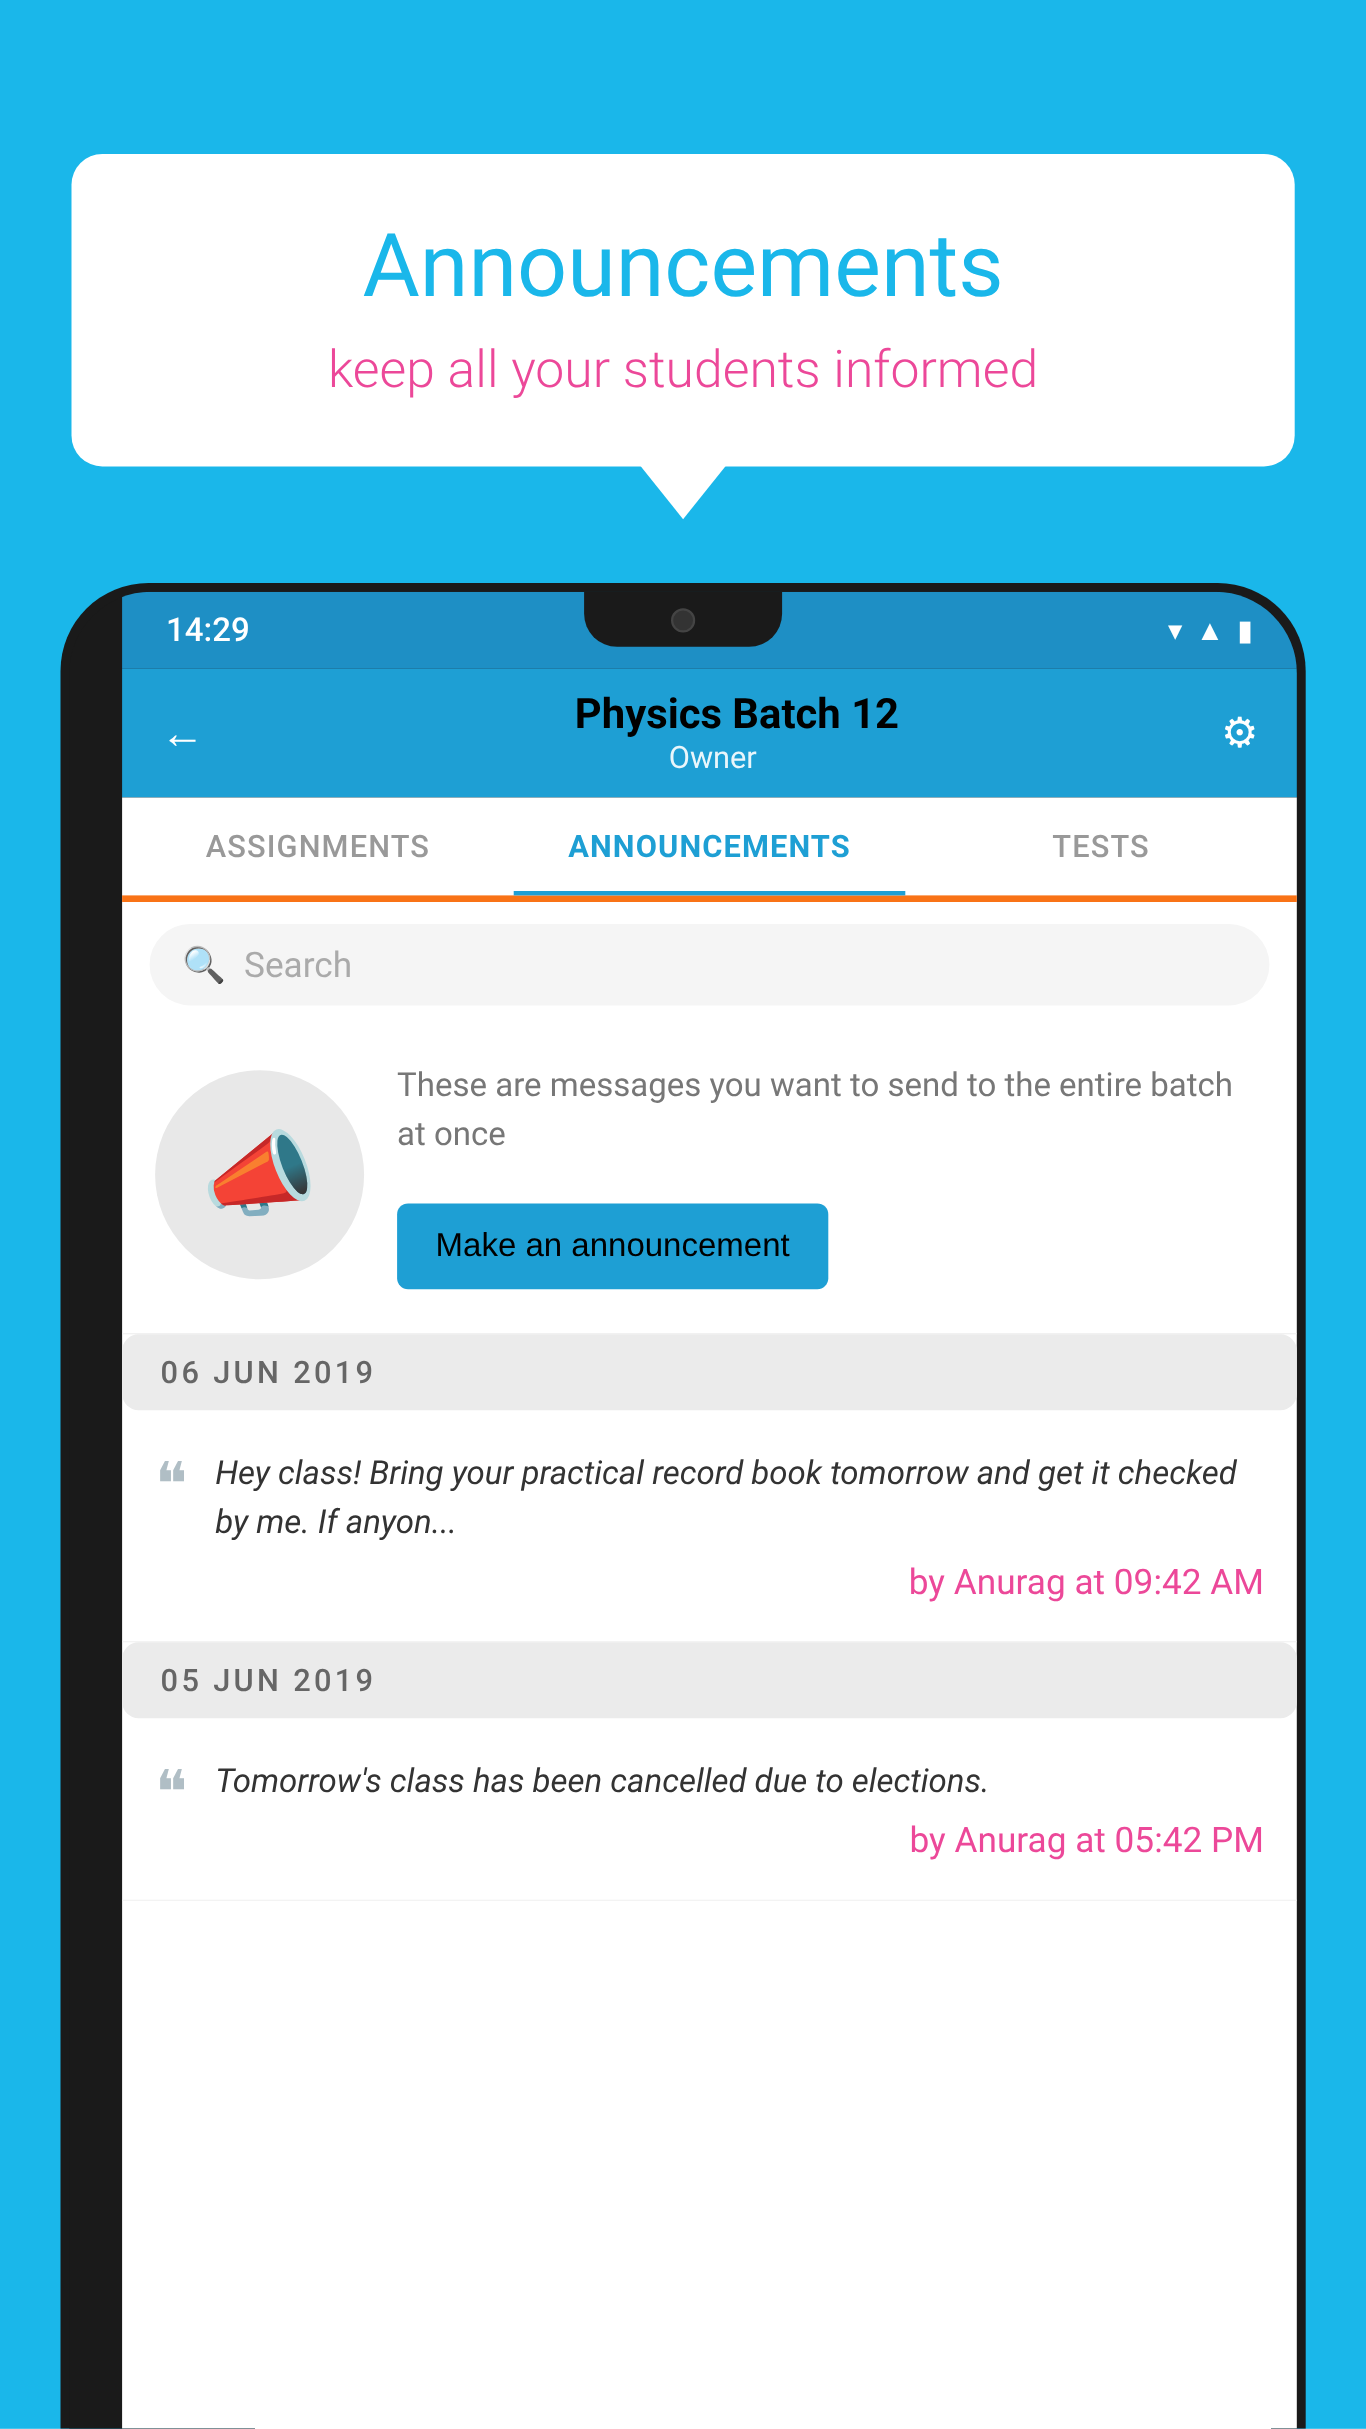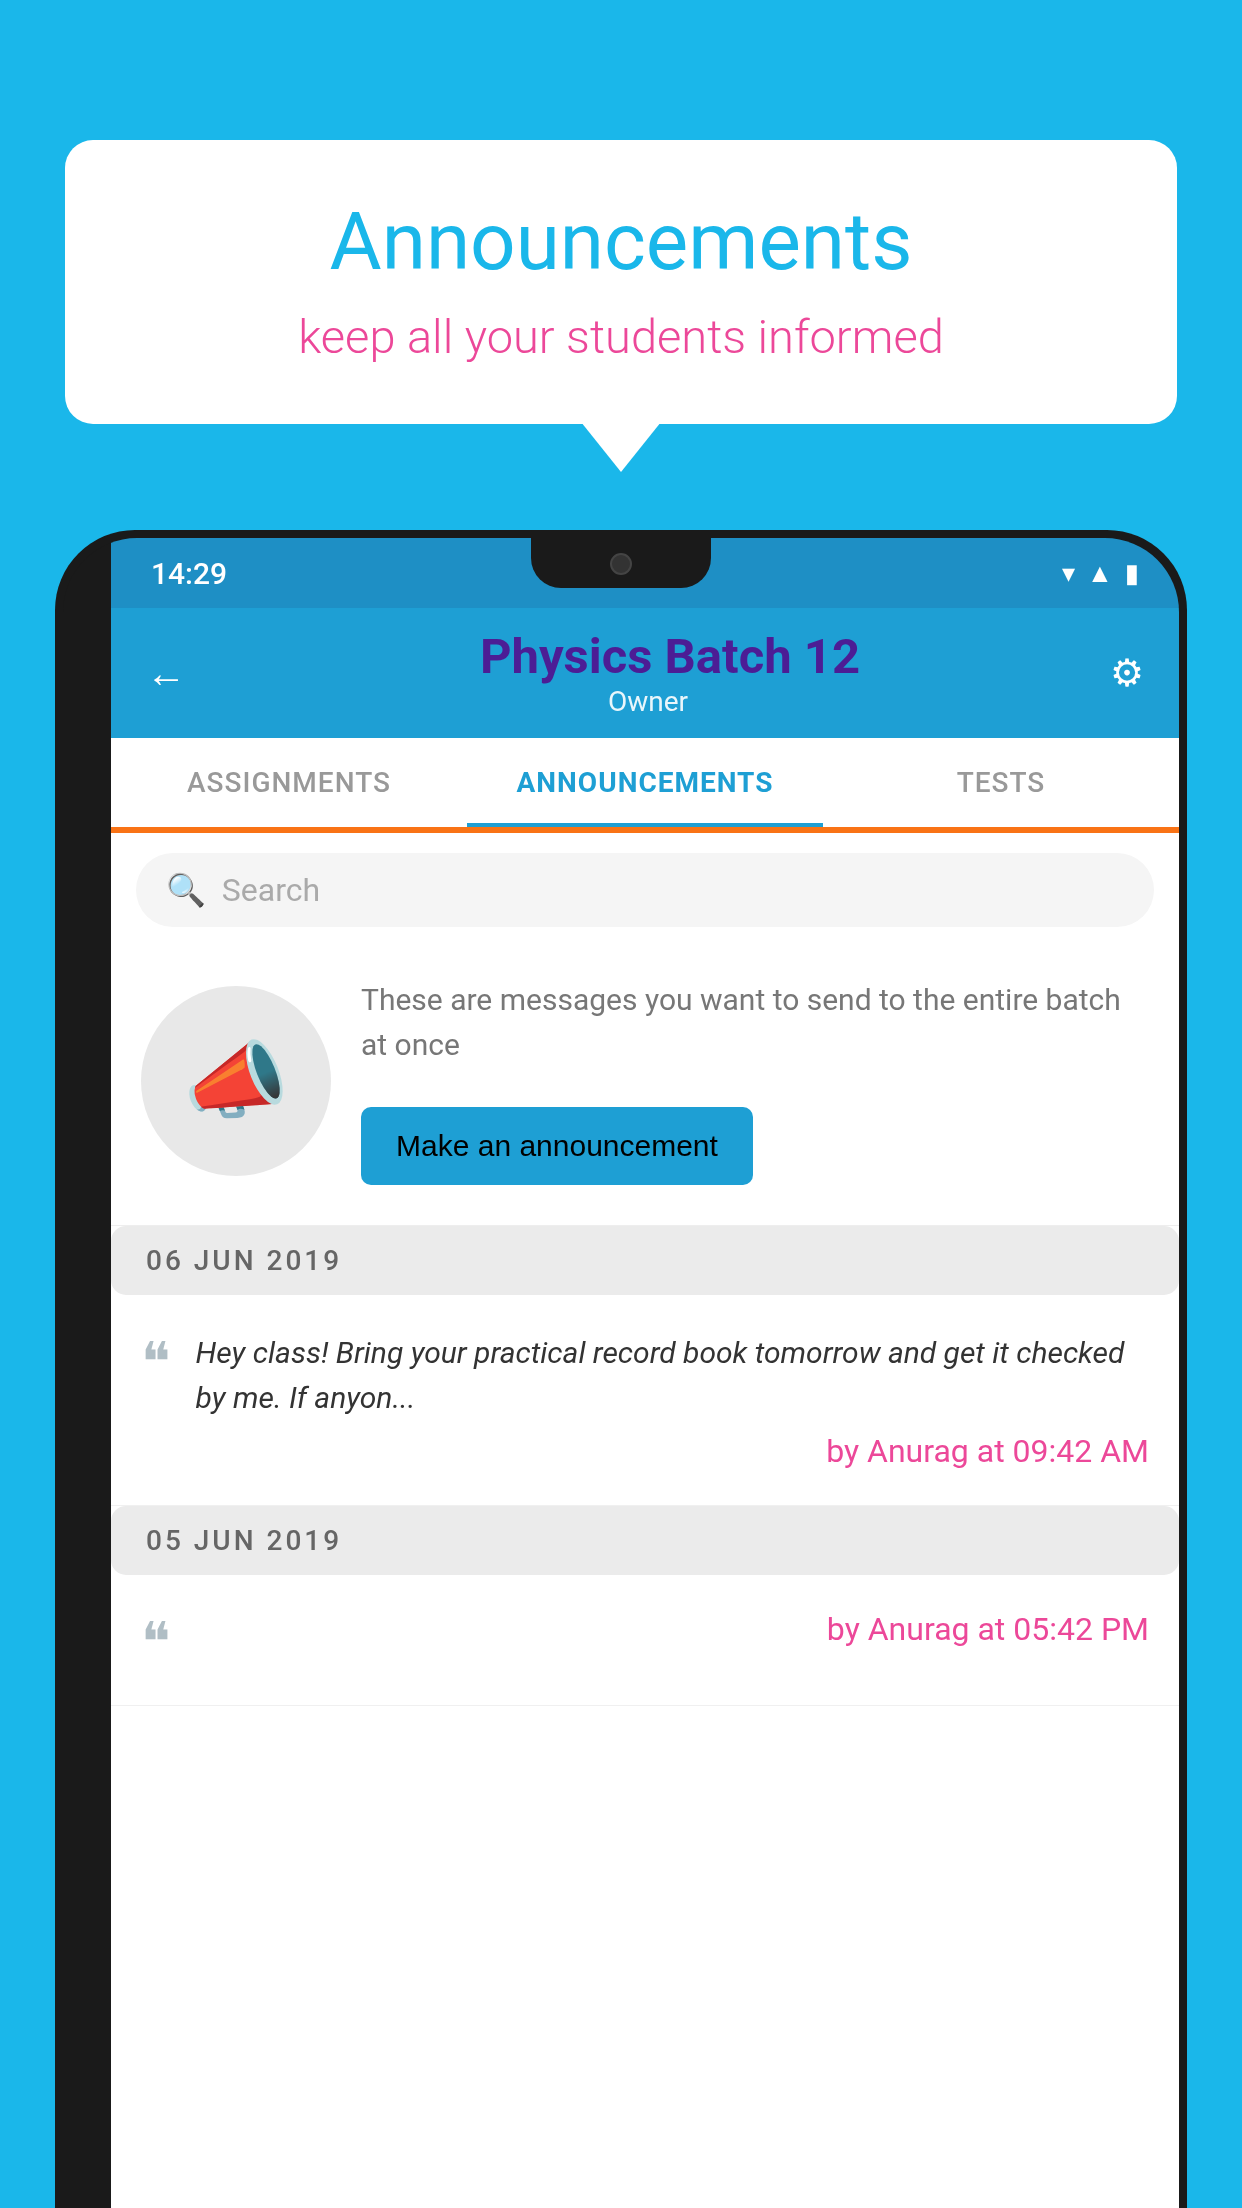--- a/index.html
+++ b/index.html
@@ -144,22 +144,22 @@
       color: white;
       font-size: 40px;
       cursor: pointer;
     }
 
     .header-center {
       text-align: center;
     }
 
     .header-title {
-      color: #4c1d95;
-      font-size: 49px;
+      color: #000000;
+      font-size: 38px;
       font-weight: 700;
       margin-left: 44px;
     }
 
     .header-subtitle {
       color: rgba(255,255,255,0.9);
       font-size: 28px;
       font-weight: 400;
     }
 
@@ -398,19 +398,20 @@
           <div class="announcement-text">Hey class! Bring your practical record book tomorrow and get it checked by me. If anyon...</div>
           <div class="announcement-meta">by Anurag at 09:42 AM</div>
         </div>
       </div>
 
       <div class="date-separator">05  JUN  2019</div>
 
       <div class="announcement-item">
         <div class="quote-icon">❝</div>
         <div class="announcement-text-block">
+          <div class="announcement-text">Tomorrow's class has been cancelled due to elections.</div>
           <div class="announcement-meta">by Anurag at 05:42 PM</div>
         </div>
       </div>
 
     </div>
   </div>
 </div>
 
 </body></html>

